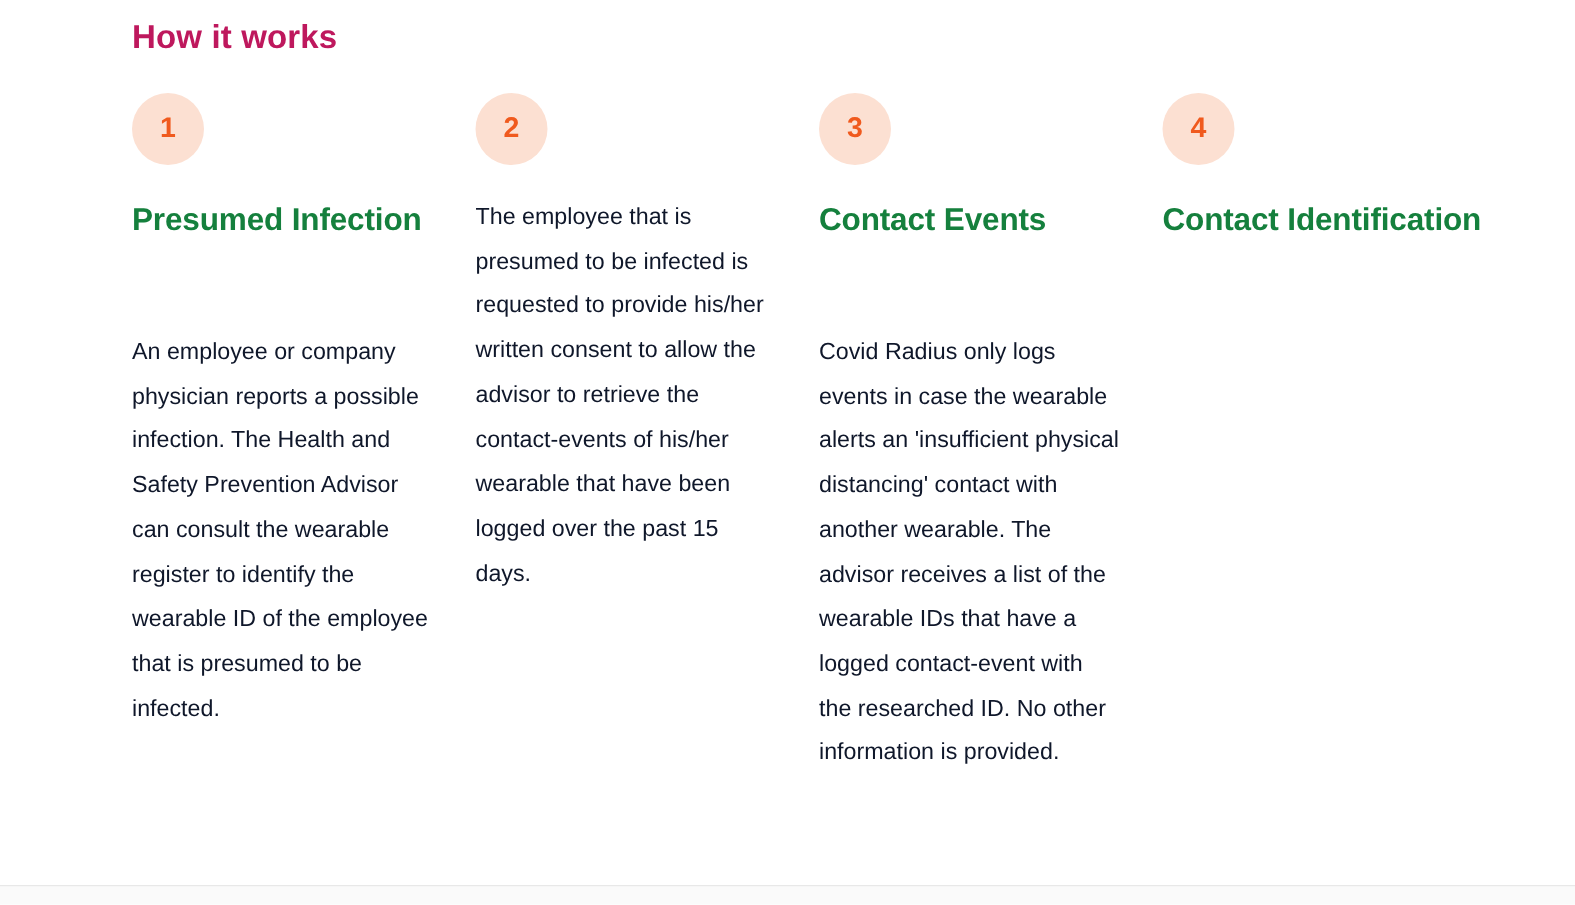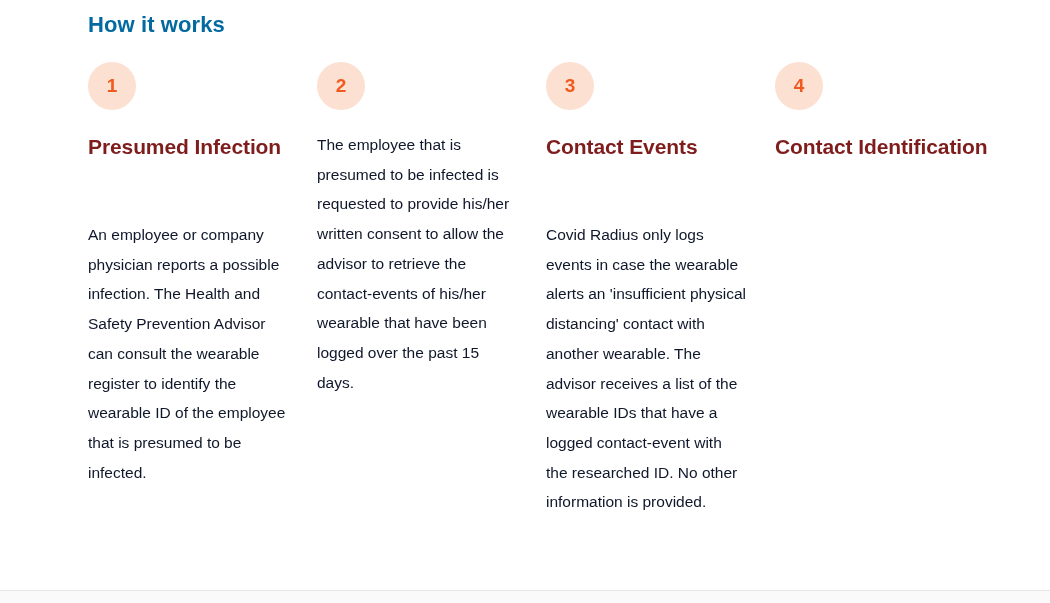--- a/index.html
+++ b/index.html
@@ -22,21 +22,21 @@
     width: 1050px;
     height: 603px;
     background: #ffffff;
   }
   .section-title {
     position: absolute;
     left: 88px;
     top: 12px;
     font-size: 22px;
     font-weight: bold;
-    color: #0369a1;
+    color: #be185d;
     letter-spacing: 0.1px;
   }
   .columns {
     position: absolute;
     left: 88px;
     top: 62px;
     width: 940px;
     display: flex;
     gap: 0px;
   }
@@ -53,21 +53,21 @@
     font-size: 19px;
     font-weight: bold;
     display: flex;
     align-items: center;
     justify-content: center;
     margin-bottom: 20px;
   }
   .col-title {
     font-size: 21px;
     font-weight: bold;
-    color: #7f1d1d;
+    color: #15803d;
     line-height: 34px;
     letter-spacing: -0.1px;
     margin-bottom: 22px;
     min-height: 68px;
   }
   .col-body {
     font-size: 15.5px;
     line-height: 29.7px;
     color: #0f172a;
     max-width: 200px;

